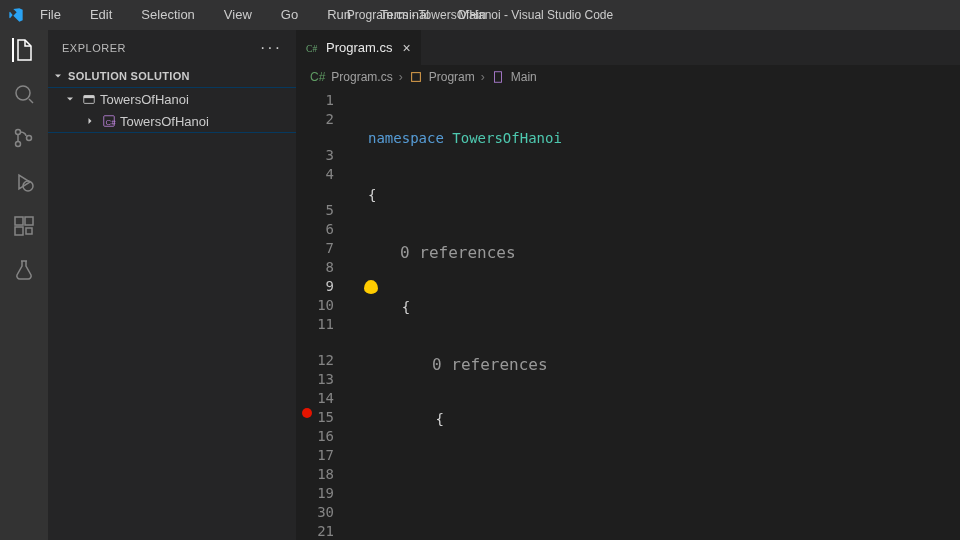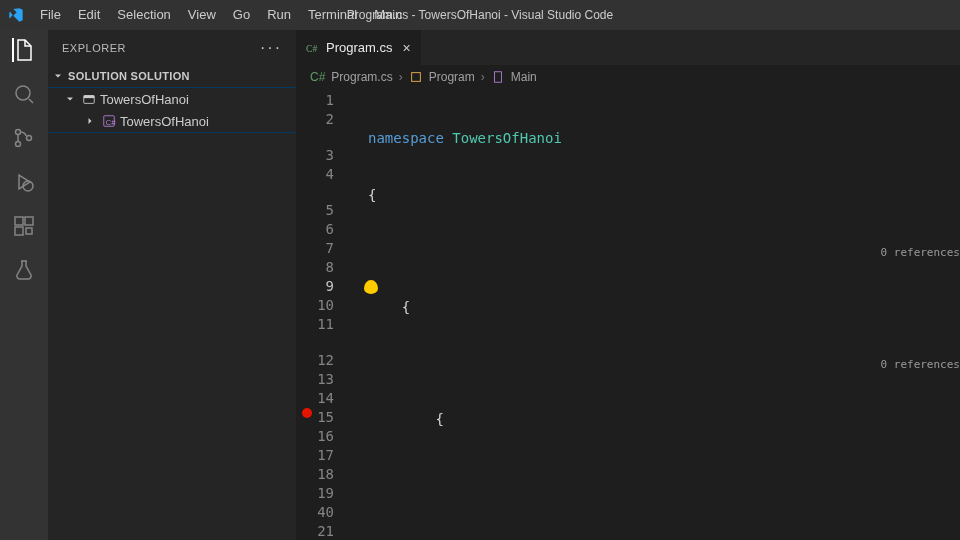--- a/index.html
+++ b/index.html
@@ -7,21 +7,21 @@
     width: 960px; height: 540px;
     background: #1e1e1e; color: #ccc;
     font-family: "Segoe UI", sans-serif; font-size: 13px;
     overflow: hidden; position: relative;
   }
   .titlebar {
     height: 30px; background: #323233; display: flex; align-items: center;
     padding: 0 8px; color: #ccc;
   }
   .vsicon { width: 16px; height: 16px; margin-right: 8px; }
-  .menu { display: flex; gap: 1px; }
+  .menu { display: flex; gap: 13px; }
   .menu-item { padding: 0 8px; height: 30px; line-height: 30px; cursor: default; }
   .winTitle { position: absolute; left: 50%; transform: translateX(-50%); color: #ccc; font-size: 12px; }
   .main { display: flex; height: calc(100% - 30px); }
   .activity { width: 48px; background: #333333; display: flex; flex-direction: column; align-items: center; padding-top: 8px; gap: 20px; }
   .activity .aicon { width: 24px; height: 24px; color: #858585; display:flex;align-items:center;justify-content:center; }
   .activity .aicon.active { color: #fff; }
   .activity .aicon.active::before { content:""; position:absolute; left:0; width:2px; height:24px; background:#fff; }
   .activity { position: relative; }
   .sidebar {
     width: 248px; background: #252526; display:flex; flex-direction:column;
@@ -63,21 +63,21 @@
     font-size:14px; line-height:19px; overflow:hidden;
   }
   .gutter {
     width:56px; text-align:right; color:#858585; padding-right:18px;
     padding-top:2px; position:relative;
   }
   .gutter .ln { height:19px; }
   .gutter .ln.codelens { height:17px; }
   .lines { flex:1; padding-top:2px; white-space:pre; overflow:hidden;margin-left:16px; }
   .lines .l { height:19px; }
-  .lines .l.codelens { height:17px; font-size:11px; color:#999;text-align:right; }
+  .lines .l.codelens { height:17px; font-size:16px; color:#999; }
   .k { color:#569cd6; }      
   .t { color:#4ec9b0; }      
   .m { color:#dcdcaa; }      
   .p { color:#d4d4d4; } 
   .bulb {
     position:absolute; left:68px; width:14px;height:14px;
     background:#ffcc00; border-radius:50% 50% 50% 50% / 60% 60% 40% 40%;
   }
   .bp {
     position:absolute; width:10px;height:10px;border-radius:50%;background:#e51400;
@@ -247,21 +247,21 @@
         <div class="ln">11</div>
         <div class="ln codelens"></div>
         <div class="ln">12</div>
         <div class="ln">13</div>
         <div class="ln">14</div>
         <div class="ln">15</div>
         <div class="ln">16</div>
         <div class="ln">17</div>
         <div class="ln">18</div>
         <div class="ln">19</div>
-        <div class="ln">40</div>
+        <div class="ln">30</div>
         <div class="ln">21</div>
       </div>
       <span class="bulb" style="top:calc(2px + 19px*8 + 17px*2 + 3px)"></span>
       <div class="lines">
         <div class="l"><span class="k">namespace </span><span class="t">TowersOfHanoi</span></div>
         <div class="l"><span class="p">{</span></div>
         <div class="l codelens"><span style="padding-left:32px">0 references</span></div>
         <div class="l"><span class="p">    {</span></div>
         <div class="l codelens"><span style="padding-left:64px">0 references</span></div>
         <div class="l"><span class="p">        {</span></div>

